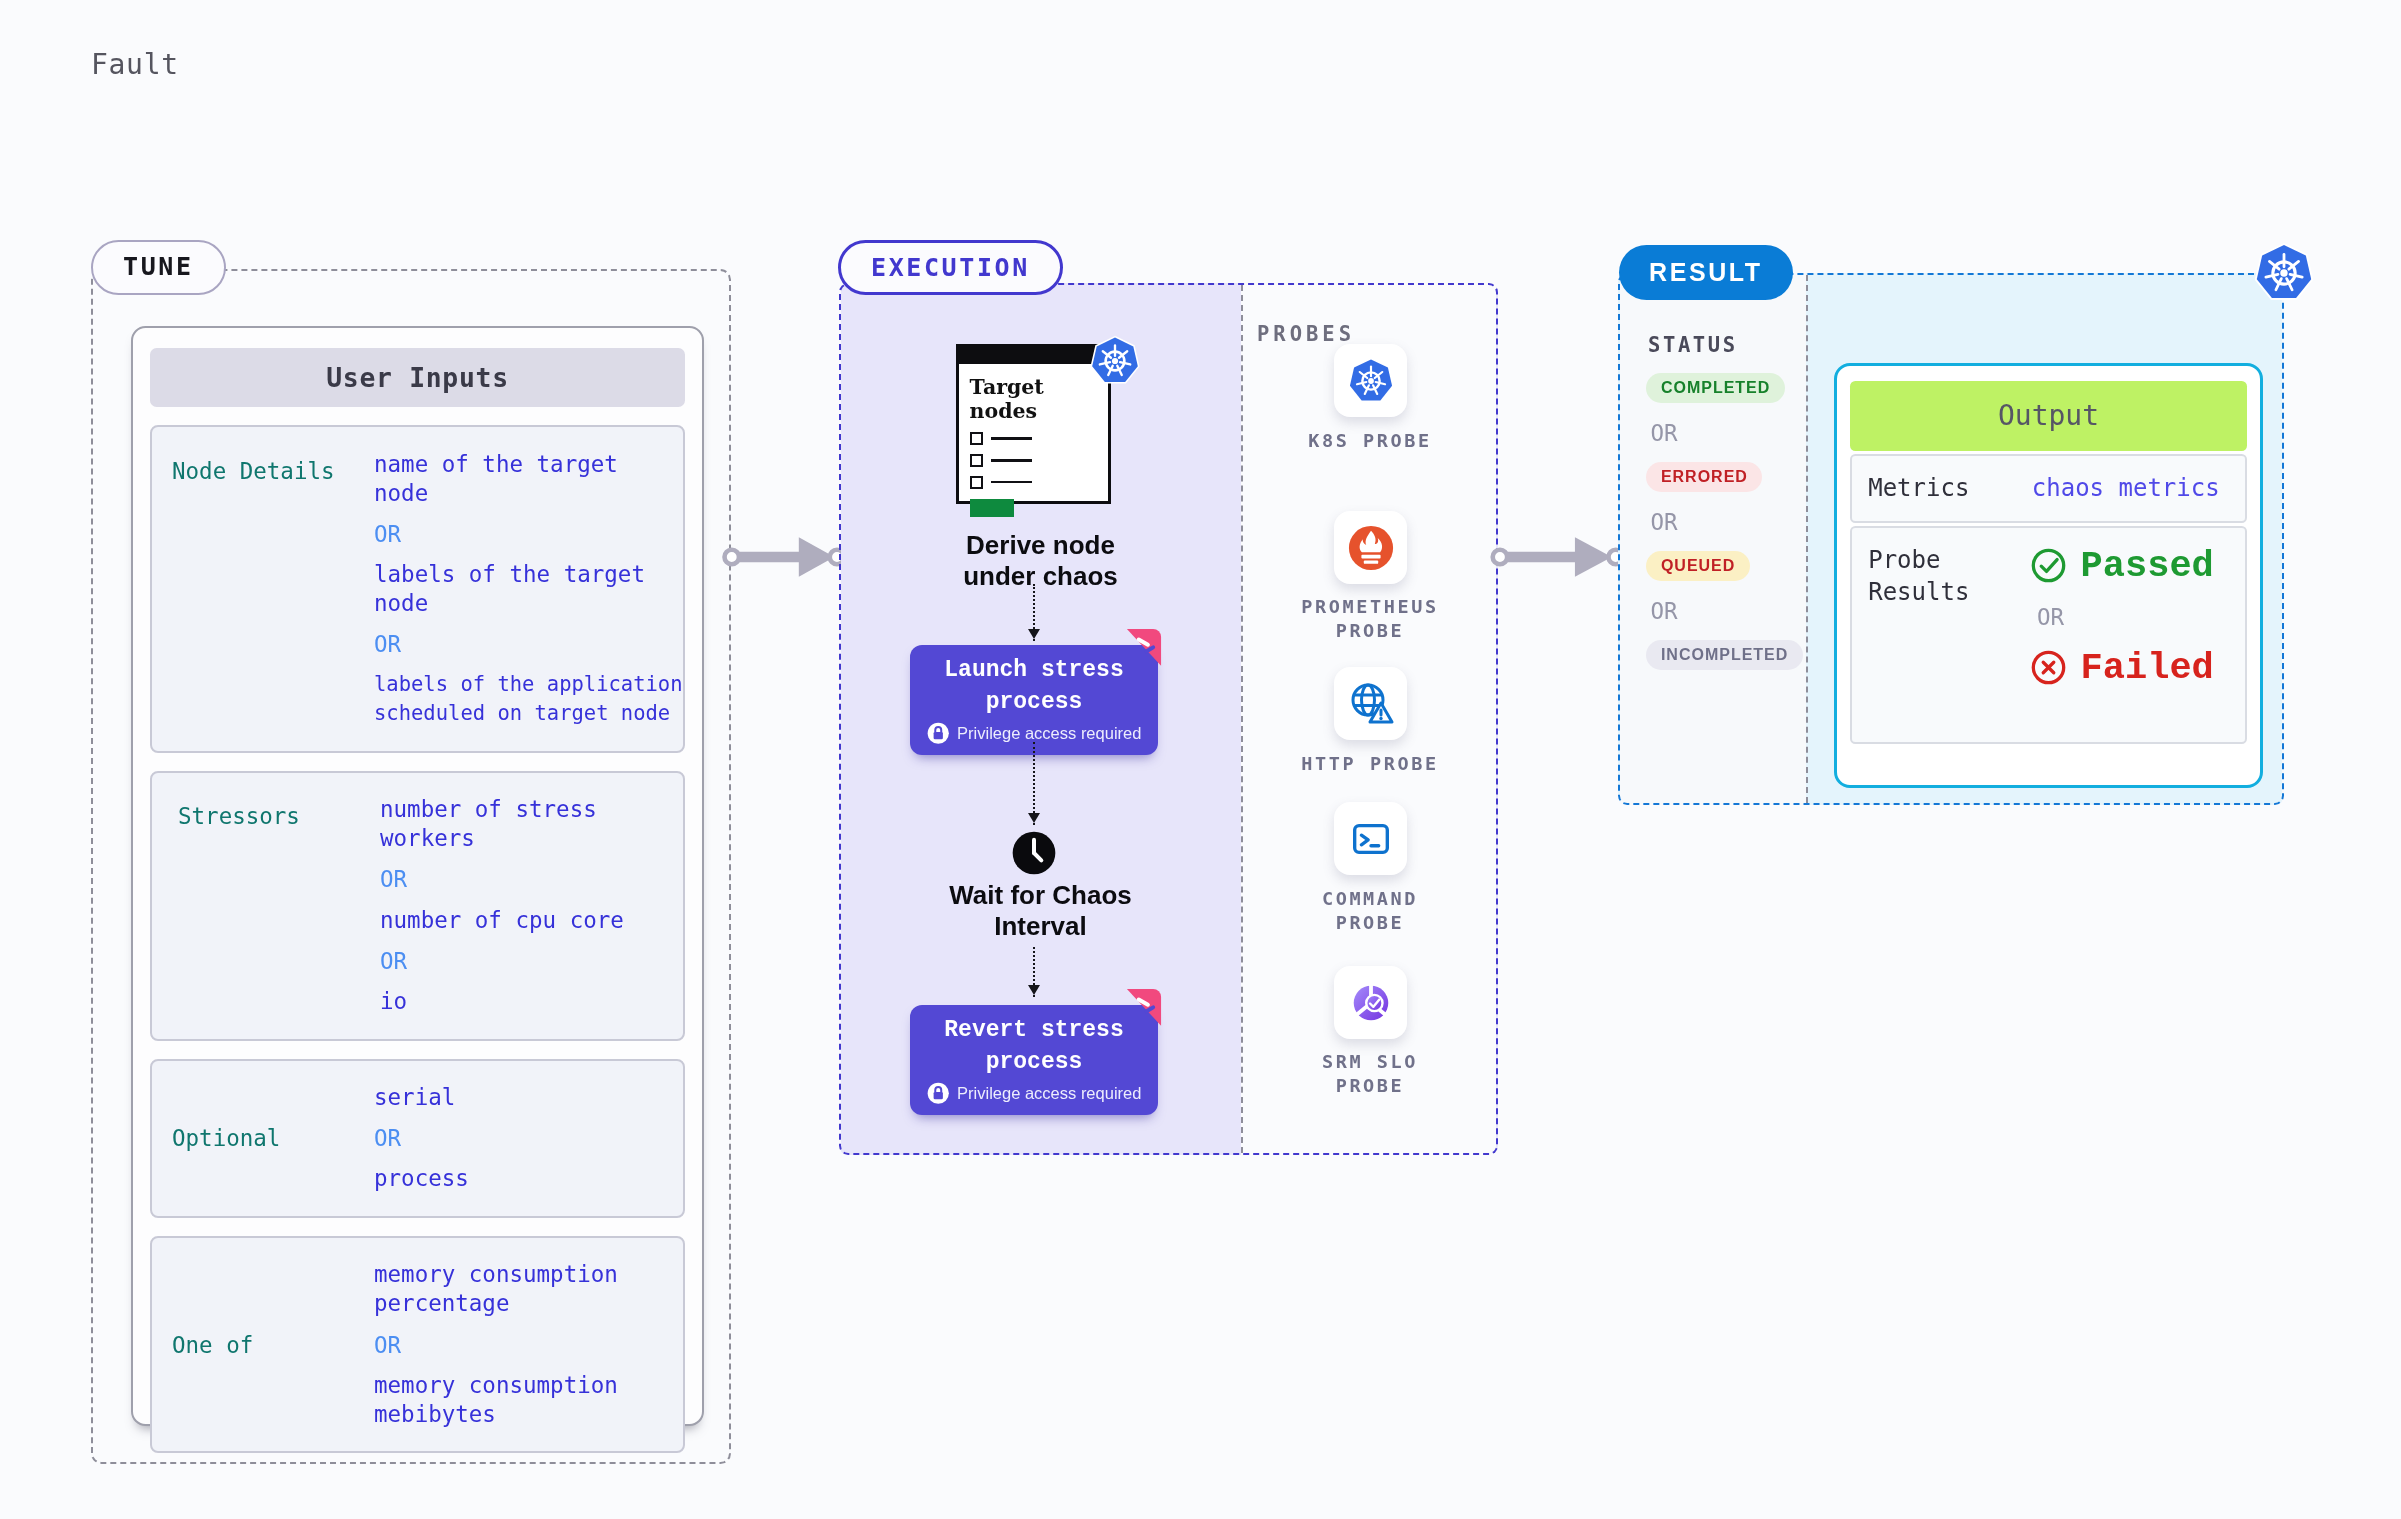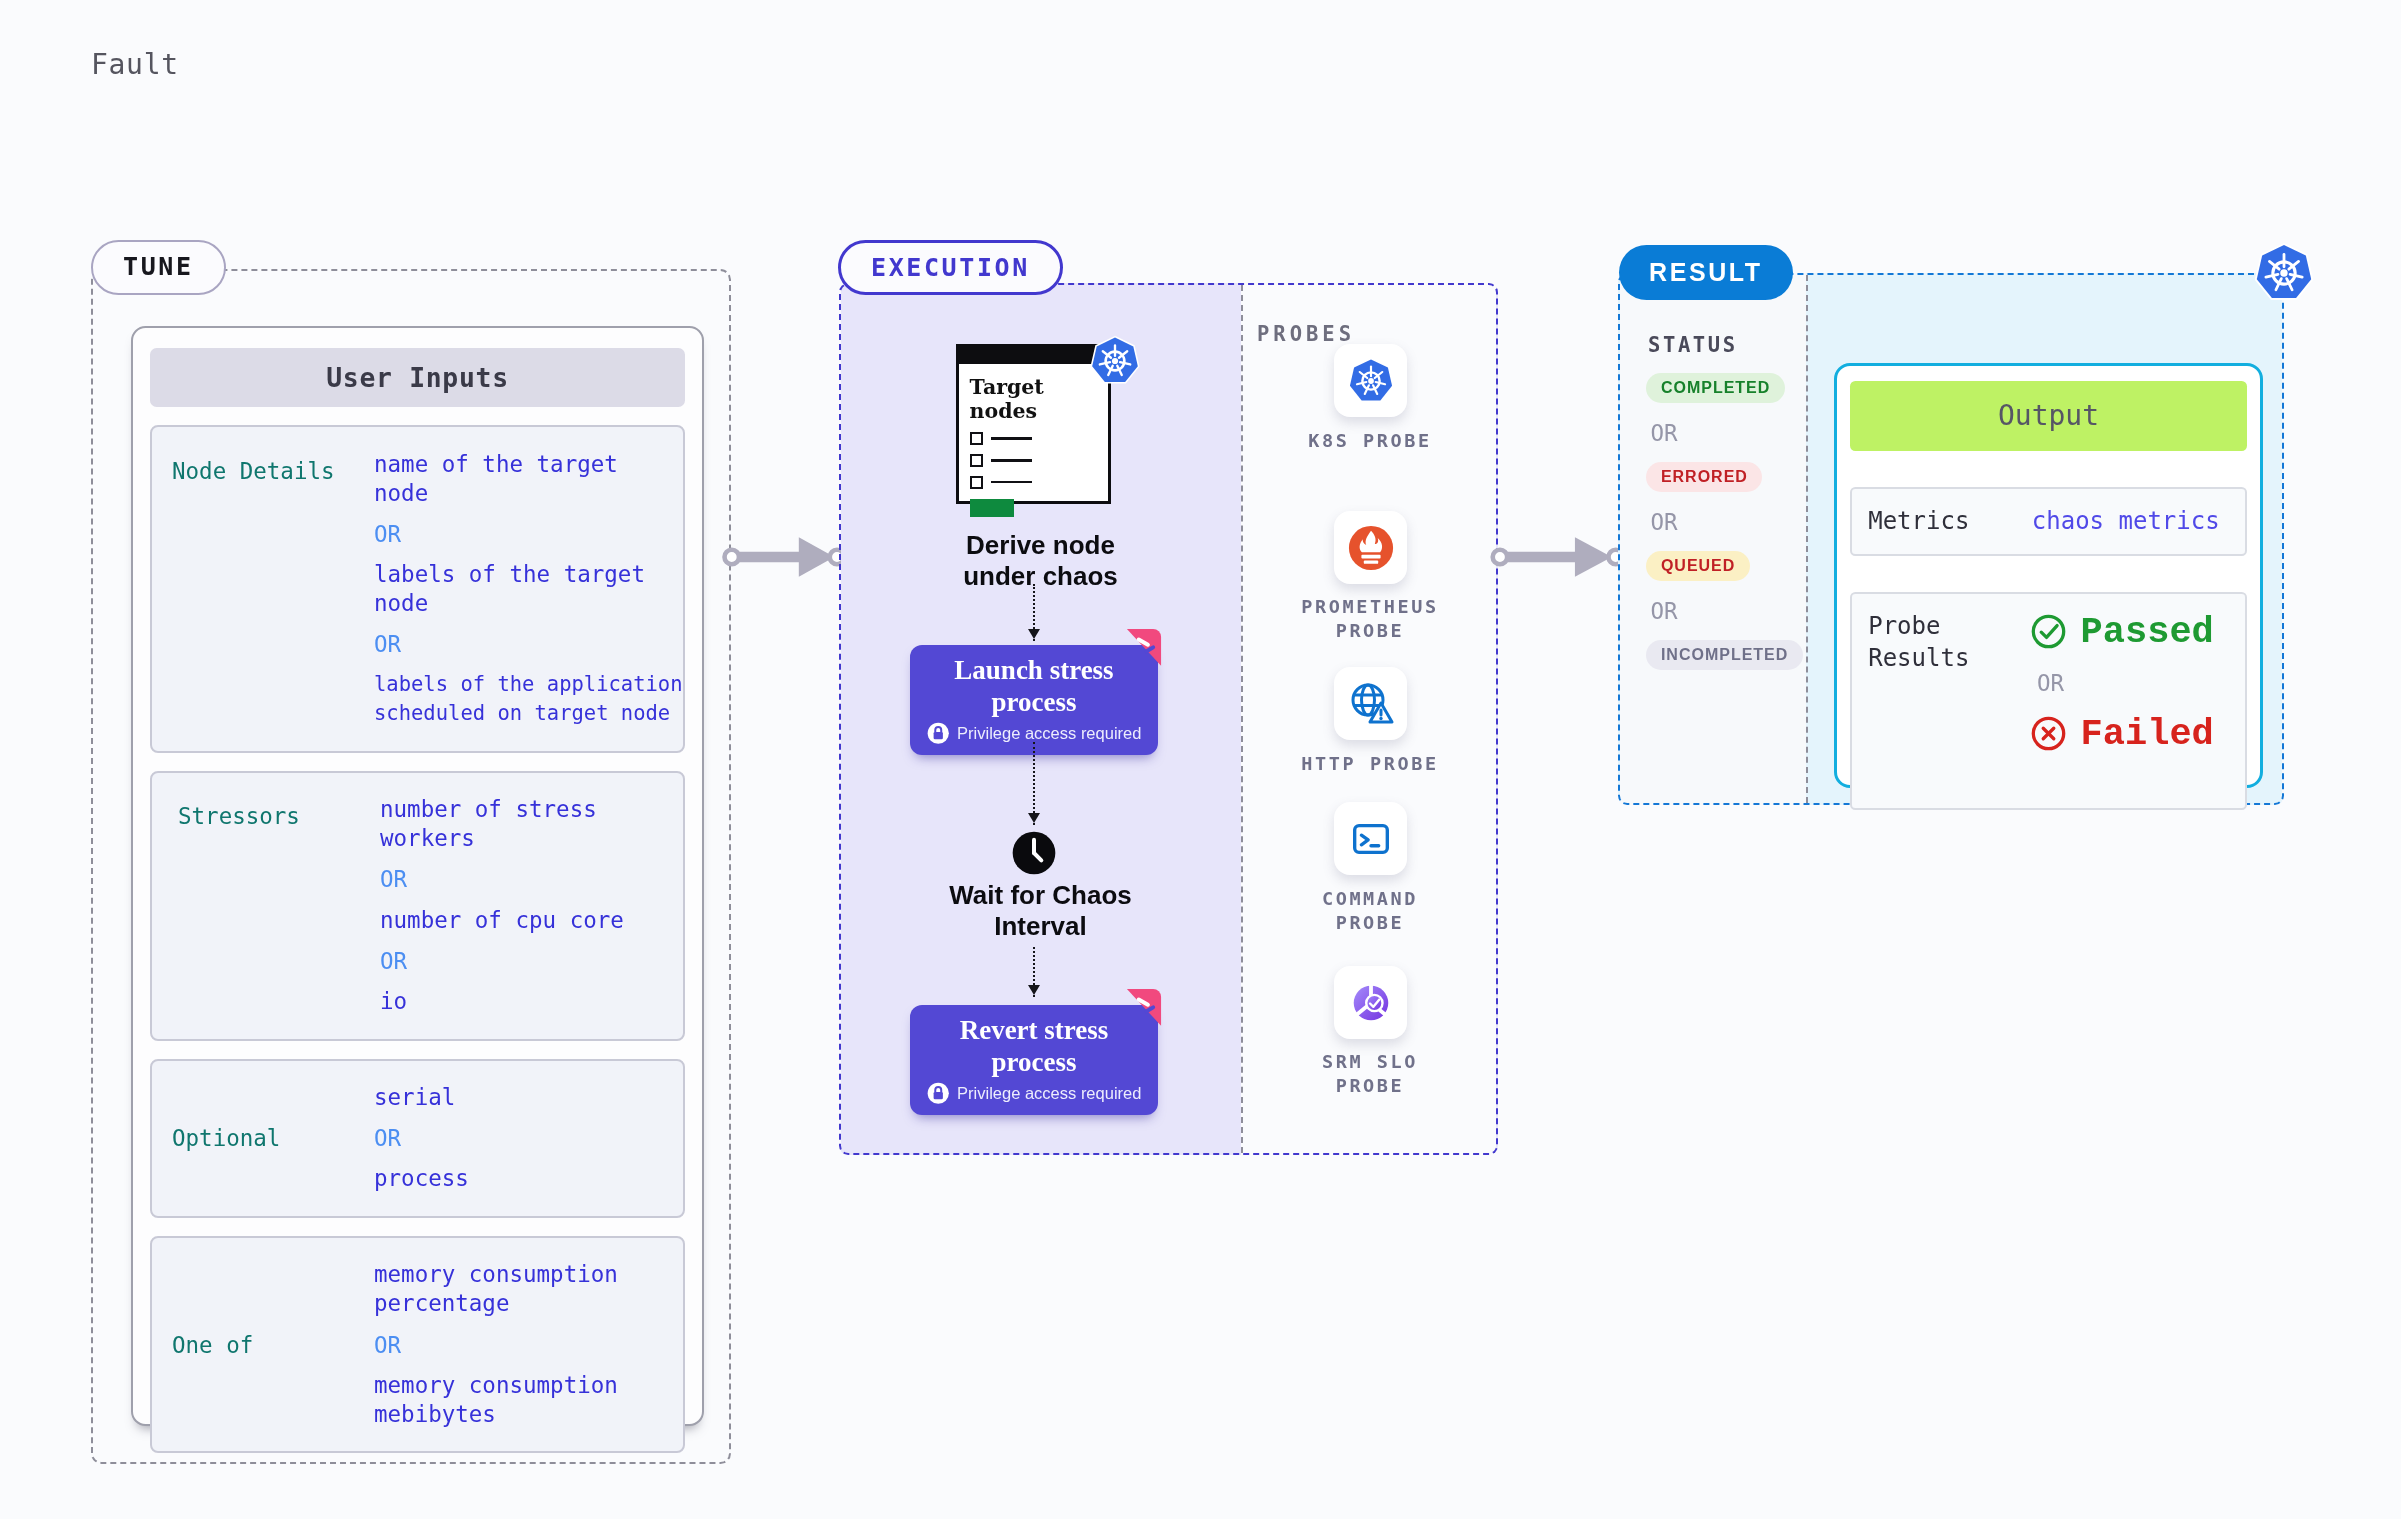--- a/index.html
+++ b/index.html
@@ -118,22 +118,22 @@
 
   .chaos-btn {
     position: absolute; left: 69px; width: 248px;
     background: #5348D4; border-radius: 12px; color: #FFFFFF;
     padding: 9.2px 6.6px 10.6px; text-align: center;
     box-shadow: 0 6.6px 12px -5.3px rgba(60,50,160,.55);
   }
   .btn-launch { top: 360px; }
   .btn-revert { top: 720px; }
   .chaos-btn .btn-title {
-    font-family: Liberation Serif, serif; font-weight: bold;
-    font-size: 27px; line-height: 32px;
+    font-family: Liberation Mono, monospace; font-weight: bold;
+    font-size: 23px; line-height: 32px;
   }
   .chaos-btn .priv-row {
     display: flex; align-items: center; justify-content: center; gap: 8px; margin-top: 4px;
   }
   .chaos-btn .priv-row span {
     font-family: "Liberation Sans", sans-serif; font-size: 16.5px; color: #EDEDFD;
   }
   .pink-flag { position: absolute; right: -6.6px; top: -20px; width: 46px; height: 46px; }
 
   .clock-icon { position: absolute; left: 171px; top: 546px; width: 44px; height: 44px; }
@@ -193,21 +193,21 @@
     position: absolute; left: 214px; top: 88px; width: 429px; height: 425px;
     background: #FFFFFF; border: 3.3px solid #12AEDF; border-radius: 16px;
     padding: 14.5px 13.2px;
   }
   .output-header {
     height: 70px; background: #bef264; border-radius: 5.3px;
     display: flex; align-items: center; justify-content: center;
     font-size: 28px; font-weight: 400; color: #565665;
   }
   .out-row {
-    margin-top: 36px; border: 2px solid #D9DCE3; background: #F8FAFC;
+    margin-top: 3px; border: 2px solid #D9DCE3; background: #F8FAFC;
     border-radius: 5.3px; display: flex; padding: 16px 16px;
   }
   .out-row .out-lbl { width: 153px; flex: none; font-size: 24px; line-height: 32px; color: #2F2F3A; }
   .row-metrics { height: 69px; align-items: center; }
   .metrics-value { font-size: 24px; color: #5049E8; margin-left: 10.6px; }
   .row-proberes { height: 218px; }
   .probe-outcomes { display: flex; flex-direction: column; gap: 17px; margin-left: 9.2px; padding-top: 1.3px; }
   .outcome { display: flex; align-items: center; gap: 13.2px; }
   .outcome-text { font-family: Liberation Mono, monospace; font-weight: bold; font-size: 37px; }
   .passed { color: #1E9A32; }

